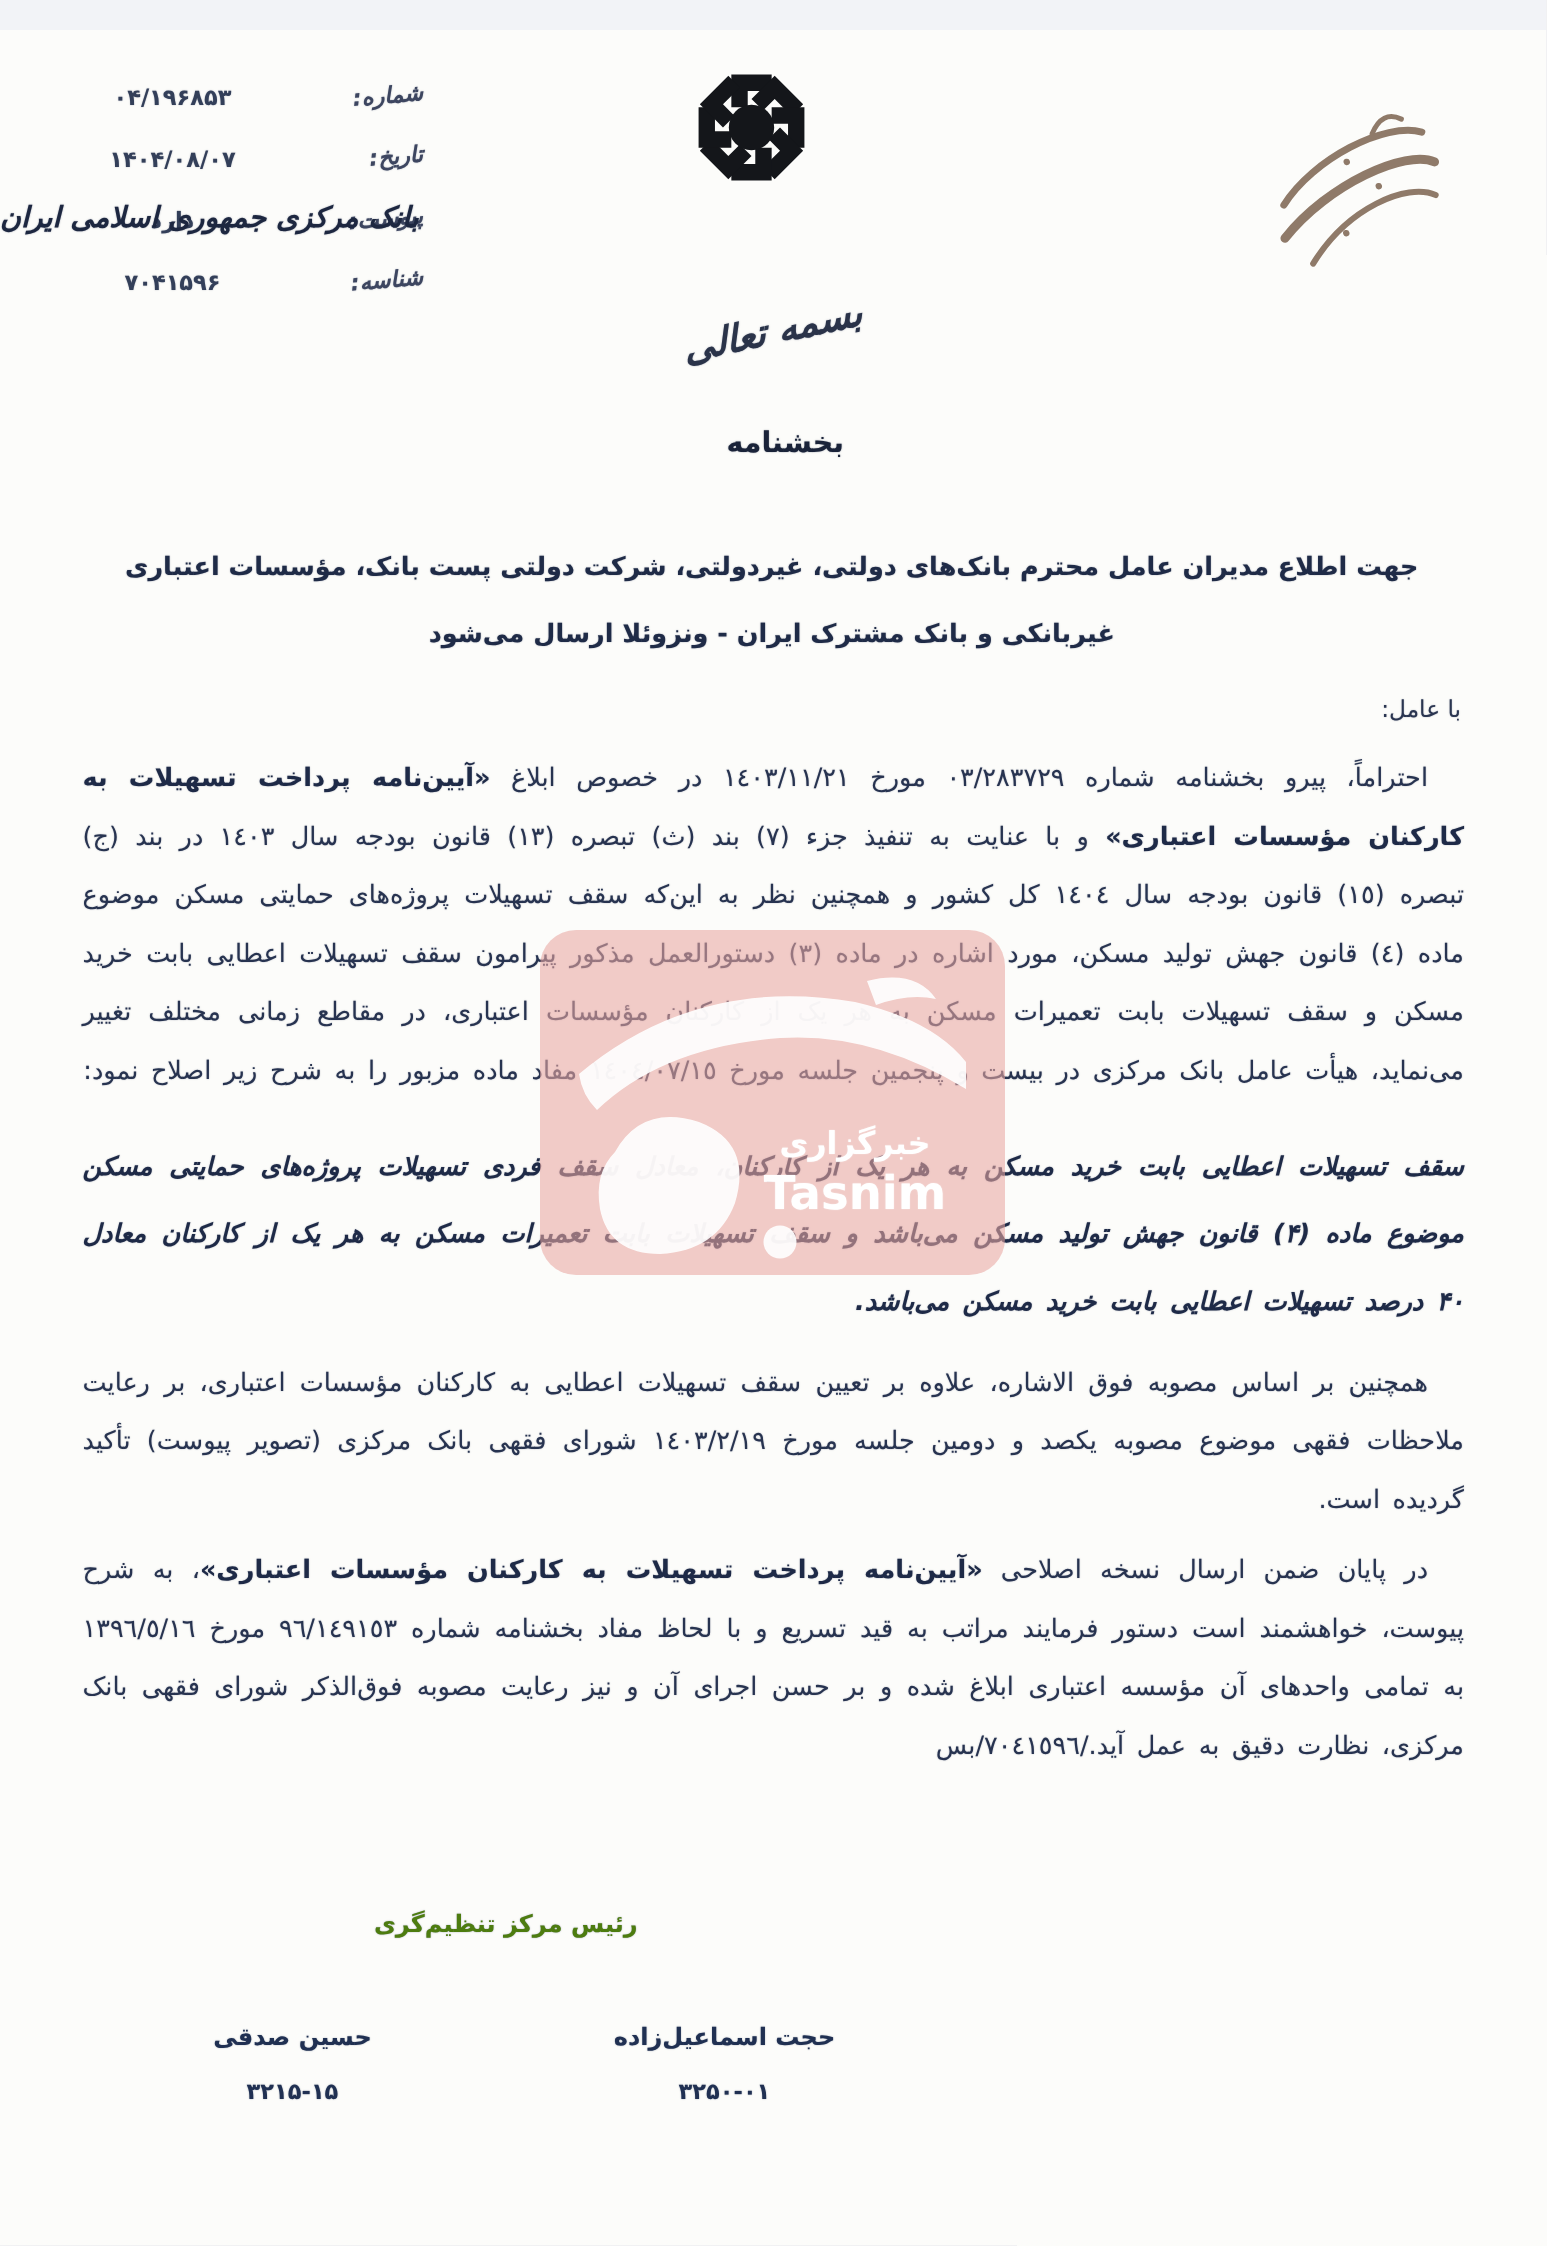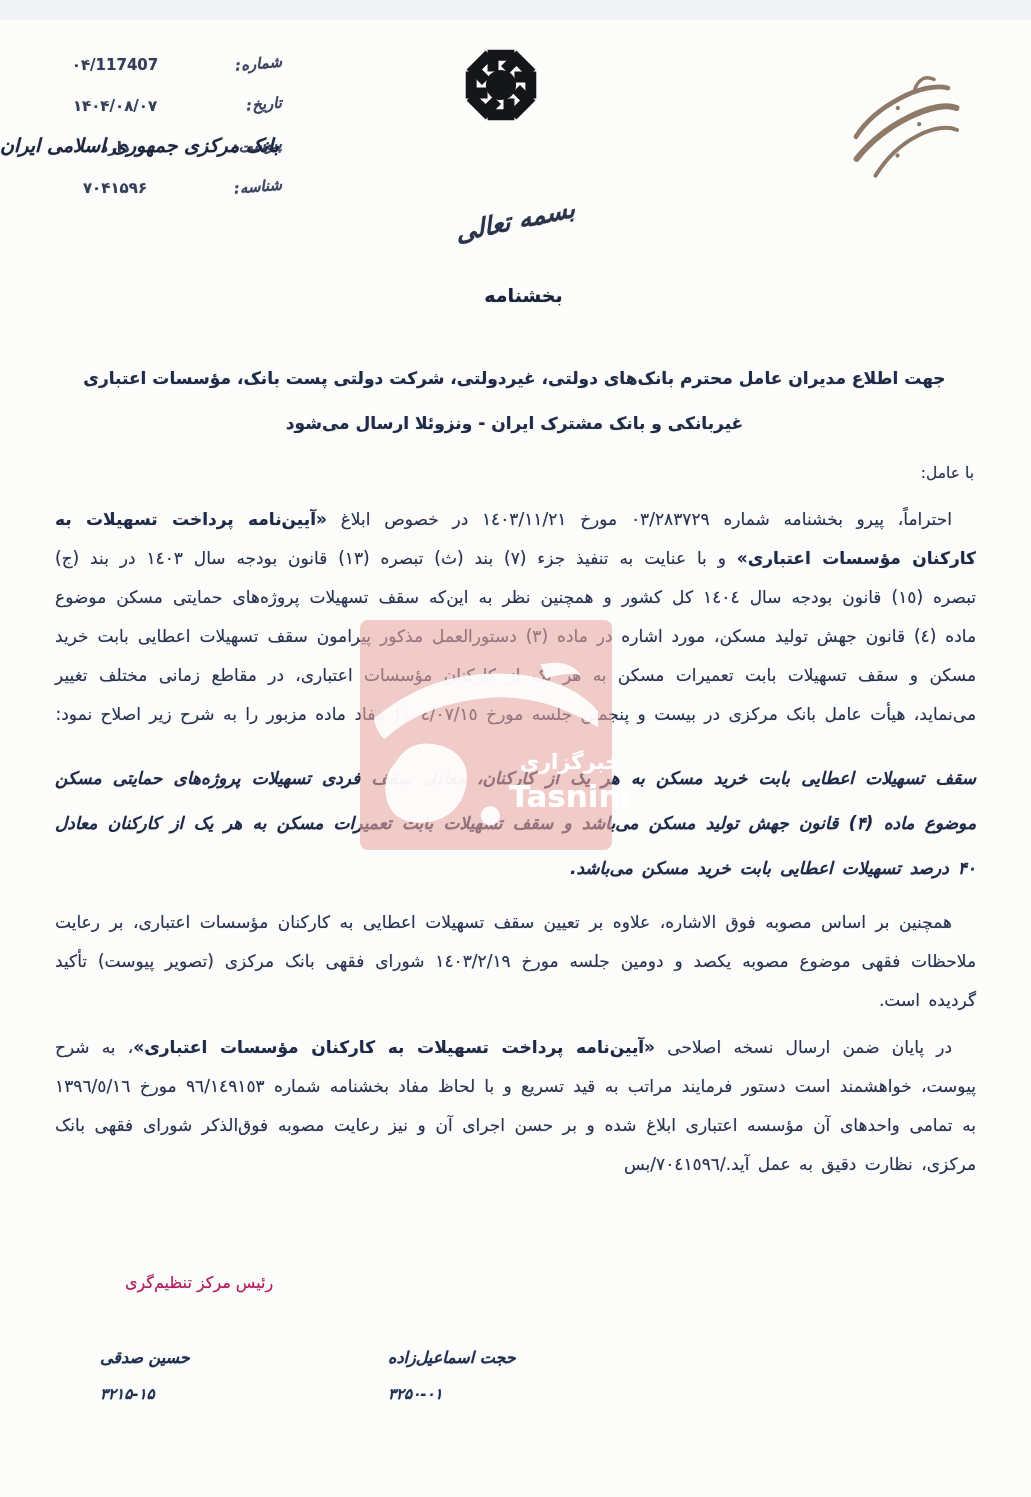--- a/index.html
+++ b/index.html
@@ -65,62 +65,62 @@
   .letter-body p { margin:0; text-indent:24px; }
   .seg-b { font-weight:bold; color:#1e2a47; }
   p.resolution {
     font-weight:bold; font-style:italic; line-height:45px;
     margin:22px 0 12px; text-indent:0; color:#1e2a47;
   }
   p.p-final { margin-top:8px; }
 
   
   .watermark {
-    position:absolute; top:620px; left:360px; width:252px; height:230px;
-    background:rgba(232,167,162,.58); border-radius:8px; z-index:6;
+    position:absolute; top:620px; left:360px; width:310px; height:230px;
+    background:rgba(232,167,162,.58); border-radius:24px; z-index:6;
     pointer-events:none;
   }
   .wm-svg { position:absolute; top:0; left:0; width:100%; height:100%; opacity:.92; }
   .wm-title {
     position:absolute; top:130px; left:148px; width:124px; text-align:center;
     color:#fff; font-weight:bold; font-size:21px; text-shadow:0 0 1px rgba(255,255,255,.6);
   }
   .wm-word {
     position:absolute; top:158px; left:140px; width:140px; text-align:center;
     color:#fff; font-weight:bold; font-size:31px; direction:ltr;
     text-shadow:0 0 1px rgba(255,255,255,.6);
   }
 
   
   .sig-head {
-    position:absolute; top:1264px; left:125px; width:300px; text-align:left;
-    font-weight:normal; font-size:16px; line-height:38px; color:#be185d;
+    position:absolute; top:1264px; left:125px; width:300px; text-align:right;
+    font-weight:bold; font-size:16px; line-height:38px; color:#4d7c0f;
     text-shadow:0 0 1px rgba(32,48,82,.45);
   }
   .signer {
-    position:absolute; width:190px; text-align:left; font-weight:bold;
-    font-size:16px; color:#203052; text-shadow:0 0 1px rgba(32,48,82,.45);font-style:italic;
+    position:absolute; width:190px; text-align:center; font-weight:bold;
+    font-size:16px; color:#203052; text-shadow:0 0 1px rgba(32,48,82,.45);
   }
   .signer-right { top:1348px; left:388px; }
   .signer-left  { top:1348px; left:100px; }
   .sig-code {
     margin-top:18px; font-size:15px; letter-spacing:1px; direction:ltr; font-weight:bold;
   }
 </style>
 </head>
 <body>
 
 <div class="page">
 
   <div class="scan-band"></div>
 
   <div class="hdr-fields">
     <div class="hdr-row">
       <span class="hdr-label">شماره:</span>
-      <span class="hdr-value">۰۴/117407</span>
+      <span class="hdr-value">۰۴/۱۹۶۸۵۳</span>
     </div>
     <div class="hdr-row">
       <span class="hdr-label">تاریخ:</span>
       <span class="hdr-value">۱۴۰۴/۰۸/۰۷</span>
     </div>
     <div class="hdr-row">
       <span class="hdr-label">پیوست:</span>
       <span class="hdr-value">دارد</span>
     </div>
     <div class="hdr-row">

